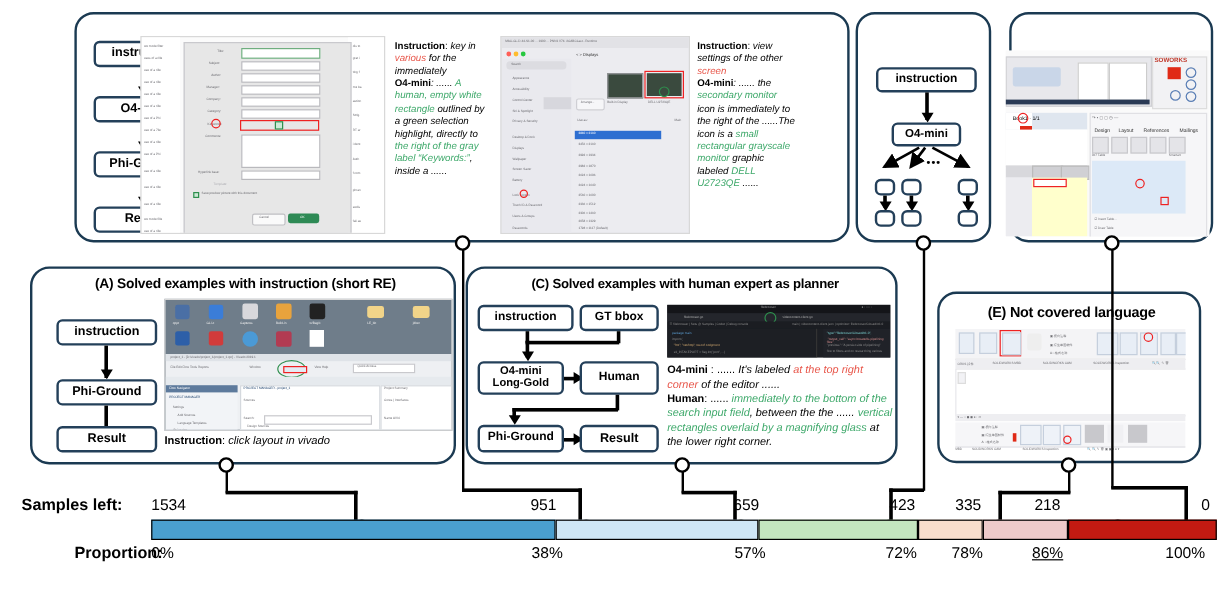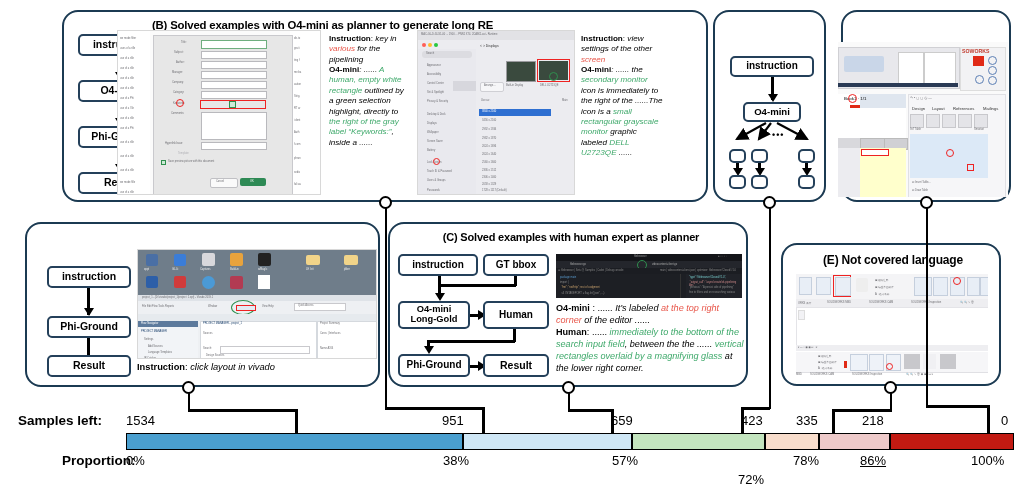--- a/index.html
+++ b/index.html
@@ -34,21 +34,20 @@
   .redfill{position:absolute;background:#e02a16;}
   .grncirc{position:absolute;border:1.5px solid #2f8f4e;border-radius:50%;box-sizing:border-box;}
   .redcirc{position:absolute;border:1.5px solid #ee2222;border-radius:50%;box-sizing:border-box;}
   .grnsq{position:absolute;border:1.4px solid #2f8f4e;background:#cde9d6;box-sizing:border-box;}
   .lbl{position:absolute;font-size:2.6px;color:#6d6d72;}
 </style>
 </head>
 <body>
 
 <div class="panel" style="left:62px;top:10px;width:646px;height:192px;">
-  <div class="ptitle" style="position:absolute;left:88px;top:7px;font-size:11.4px;">(B) Solved examples with O4-mini as planner to generate long RE</div>
 
   <div class="fbox" style="left:14px;top:22px;width:84px;height:22px;font-size:10.5px;">instruction</div>
   <div class="arrow vline" style="left:54px;top:44px;height:22px;"></div>
   <div class="ah-down" style="left:51px;top:60px;"></div>
   <div class="fbox" style="left:14px;top:68px;width:84px;height:22px;font-size:10.5px;">O4-mini</div>
   <div class="arrow vline" style="left:54px;top:90px;height:22px;"></div>
   <div class="ah-down" style="left:51px;top:106px;"></div>
   <div class="fbox" style="left:14px;top:114px;width:84px;height:22px;font-size:10.5px;">Phi-Ground</div>
   <div class="arrow vline" style="left:54px;top:136px;height:22px;"></div>
   <div class="ah-down" style="left:51px;top:152px;"></div>
@@ -112,21 +111,21 @@
     <div class="grnsq" style="left:43px;top:129px;width:5px;height:5px;"></div>
     <div class="lbl" style="left:50px;top:129px;">Save preview picture with this document</div>
     <div style="position:absolute;left:92px;top:147px;width:26px;height:8px;background:#fafafa;border:.6px solid #c0c0c4;border-radius:2px;"></div>
     <div class="lbl" style="left:98px;top:149px;">Cancel</div>
     <div style="position:absolute;left:122px;top:147px;width:26px;height:8px;background:#2e8a55;border-radius:2px;"></div>
     <div class="lbl" style="left:132px;top:149px;color:#fff;">OK</div>
   </div>
 
   <div class="txt" style="left:265px;top:22px;width:78px;">
     <b>Instruction</b>:
-    <span class="it">key in </span><span class="red">various</span><span class="it"> for the pipelining</span><br>
+    <span class="it">key in </span><span class="red">various</span><span class="it"> for the immediately</span><br>
     <b>O4-mini</b><span class="it">: ...... </span><span class="grn">A human, empty white rectangle</span><span class="it"> outlined by a green selection highlight, directly to </span><span class="grn">the right of the gray label “Keywords:”</span><span class="it">, inside a ......</span>
   </div>
 
   <div class="shot" style="left:353px;top:18px;width:158px;height:165px;background:#ececf0;">
     <div style="position:absolute;left:0;top:0;width:158px;height:9px;background:#e2e2e6;"></div>
     <div class="lbl" style="left:3px;top:2px;">MAC-GL-D 44-S1-00 ... 1900 ... PNN1 X74. 2CABCLast - Runtime</div>
 
     <div style="position:absolute;left:4px;top:12px;width:4px;height:4px;border-radius:50%;background:#ff5f57;"></div>
     <div style="position:absolute;left:10px;top:12px;width:4px;height:4px;border-radius:50%;background:#febc2e;"></div>
     <div style="position:absolute;left:16px;top:12px;width:4px;height:4px;border-radius:50%;background:#28c840;"></div>
@@ -261,20 +260,21 @@
 
     <div style="position:absolute;left:72px;top:92px;width:78px;height:44px;background:#dce9f7;"></div>
     <div class="redcirc" style="left:108px;top:107px;width:8px;height:8px;"></div>
     <div class="redbox" style="left:129px;top:122px;width:7px;height:7px;"></div>
     <div class="lbl" style="left:74px;top:139px;">☑ Insert Table...</div>
     <div class="lbl" style="left:74px;top:147px;">☑ Draw Table</div>
   </div>
 </div>
 
 <div class="panel" style="left:25px;top:222px;width:355px;height:165px;">
+  <div class="ptitle" style="position:absolute;left:0;top:7px;width:355px;font-size:11.5px;">(A) Solved examples with instruction (short RE)</div>
   <div class="fbox" style="left:20px;top:42px;width:84px;height:22px;font-size:10.5px;">instruction</div>
   <div class="arrow vline" style="left:60px;top:64px;height:27px;"></div>
   <div class="ah-down" style="left:57px;top:84px;"></div>
   <div class="fbox" style="left:20px;top:92px;width:84px;height:22px;font-size:10.5px;">Phi-Ground</div>
   <div class="arrow vline" style="left:60px;top:114px;height:27px;"></div>
   <div class="ah-down" style="left:57px;top:134px;"></div>
   <div class="fbox" style="left:20px;top:131px;width:84px;height:22px;font-size:10.5px;">Result</div>
 
   <div class="shot" style="left:110px;top:25px;width:240px;height:110px;background:#7c8a97;">
 
@@ -492,16 +492,16 @@
 <div class="num" style="left:442px;top:413px;">951</div>
 <div class="num" style="left:611px;top:413px;">659</div>
 <div class="num" style="left:741px;top:413px;">423</div>
 <div class="num" style="left:796px;top:413px;">335</div>
 <div class="num" style="left:862px;top:413px;">218</div>
 <div class="num" style="left:1001px;top:413px;">0</div>
 
 <div class="pct" style="left:126px;top:453px;">0%</div>
 <div class="pct" style="left:443px;top:453px;">38%</div>
 <div class="pct" style="left:612px;top:453px;">57%</div>
-<div class="pct" style="left:738px;top:472px;">72%</div>
+<div class="pct" style="left:738px;top:453px;">72%</div>
 <div class="pct" style="left:793px;top:453px;">78%</div>
 <div class="pct" style="left:860px;top:453px;text-decoration:underline;">86%</div>
 <div class="pct" style="left:971px;top:453px;">100%</div>
 
 </body></html>

